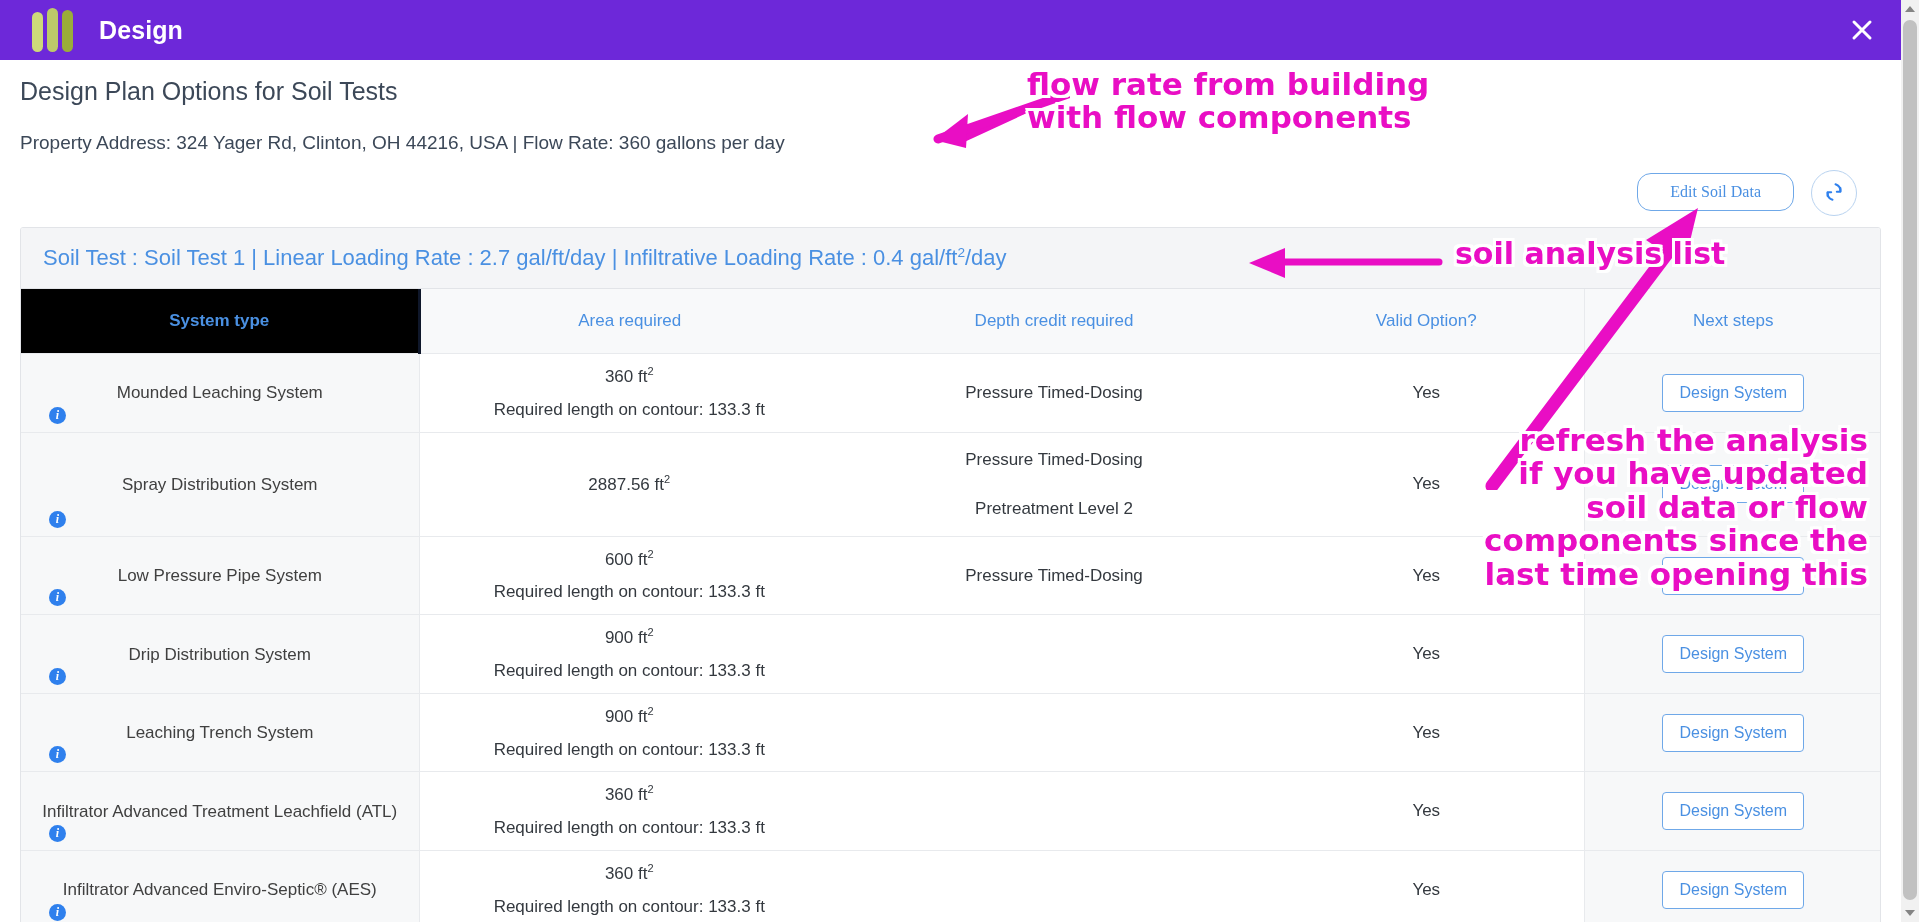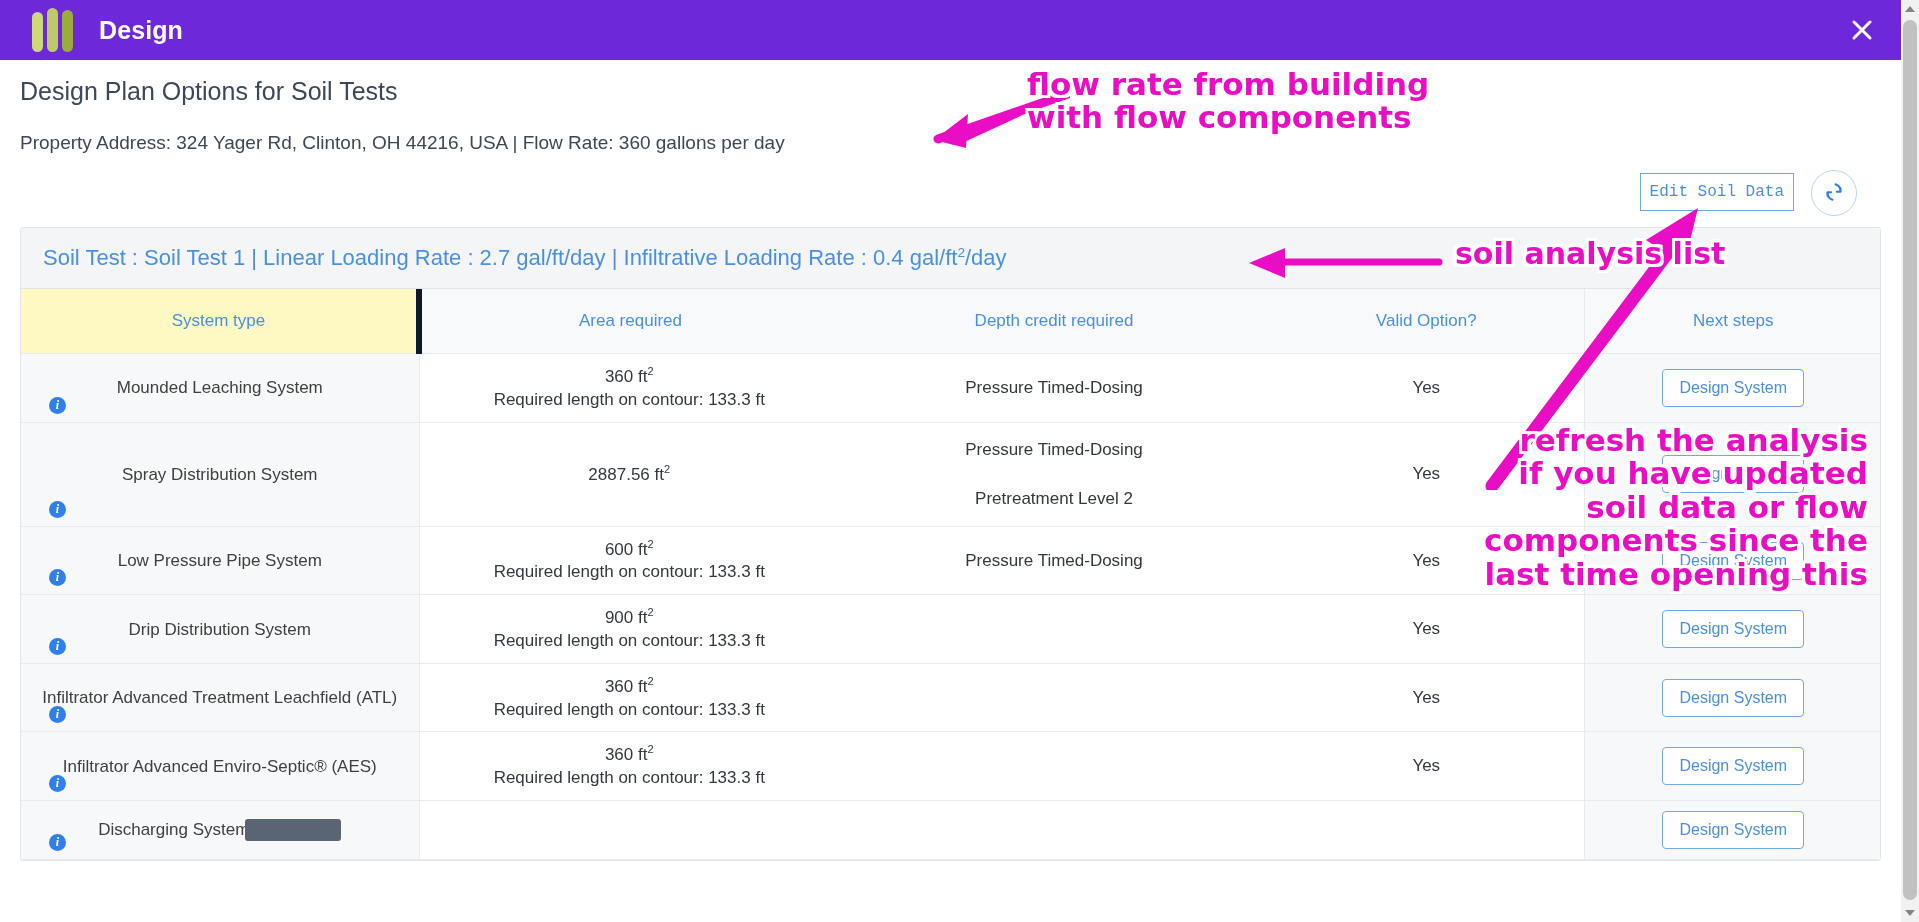--- a/index.html
+++ b/index.html
@@ -83,26 +83,26 @@
     font-size: 19px;
     color: #3c4858;
     white-space: nowrap;
   }
 
   
   .edit-soil-btn {
     position: absolute;
     right: 107px; top: 113px;
     border: 1px solid #6fa8e8;
-    border-radius: 0;
+    border-radius: 14px;
     background: #fff;
     color: #4a90e2;
     font-size: 16px;
-    font-family: Liberation Mono, monospace;
-    padding: 9px 9px;
+    font-family: Liberation Serif, serif;
+    padding: 9px 32px;
     cursor: pointer;
     white-space: nowrap;
   }
   .refresh-btn {
     position: absolute;
     right: 44px; top: 110px;
     width: 46px; height: 46px;
     border-radius: 50%;
     border: 1px solid #b9d3f0;
     background: #fff;
@@ -138,21 +138,21 @@
   }
   table.options th {
     font-weight: 400;
     color: #4a90e2;
     font-size: 17px;
     padding: 22px 6px;
     text-align: center;
     background: #f8f9fa;
     border-bottom: 1px solid #e8eaed;
   }
-  table.options th.c-sys { width: 398px; background: #fef9c3; border-right: 6px solid #0f172a; }
+  table.options th.c-sys { width: 398px; background: #000000; border-right: 3px solid #0f172a; font-weight: bold; }
   table.options th.c-area { width: 420px; }
   table.options th.c-depth { width: 430px; }
   table.options th.c-valid { width: 315px; }
   table.options th.c-next { width: 298px; border-left: 1px solid #e8eaed; }
 
   table.options td {
     border-bottom: 1px solid #e8eaed;
     font-size: 17px;
     color: #34393f;
     text-align: center;
@@ -187,21 +187,21 @@
     font-size: 12px;
     font-weight: bold;
     font-style: italic;
     line-height: 17px;
     text-align: center;
     cursor: pointer;
     font-family: "Liberation Serif", serif;
   }
   .area-main { display:block; line-height: 1.35; }
   .area-main sup { font-size: .65em; vertical-align: super; }
-  .area-sub { display:block; line-height: 1.35; }
+  .area-sub { display:block; line-height: 1.35; margin-top: 10px; }
 
   .depth-dual > div { padding: 7px 0; }
   .depth-dual > div:first-child { padding-bottom: 22px; }
 
   .design-btn {
     border: 1px solid #6fa8e8;
     border-radius: 4px;
     background: #fff;
     color: #4a90e2;
     font-size: 16px;
@@ -389,20 +389,33 @@
               <td>
                 <span class="area-main"><span>900 ft</span><sup>2</sup></span>
                 <span class="area-sub">Required length on contour: 133.3 ft</span>
               </td>
               <td></td>
               <td>Yes</td>
               <td class="next-cell"><button class="design-btn">Design System</button></td>
             </tr>
             <tr>
               <td class="sys-cell">
+                <a class="sys-link">Leaching Trench System</a>
+                <span class="info-icon">i</span>
+              </td>
+              <td>
+                <span class="area-main"><span>900 ft</span><sup>2</sup></span>
+                <span class="area-sub">Required length on contour: 133.3 ft</span>
+              </td>
+              <td></td>
+              <td>Yes</td>
+              <td class="next-cell"><button class="design-btn">Design System</button></td>
+            </tr>
+            <tr>
+              <td class="sys-cell">
                 <a class="sys-link">Infiltrator Advanced Treatment Leachfield (ATL)</a>
                 <span class="info-icon">i</span>
               </td>
               <td>
                 <span class="area-main"><span>360 ft</span><sup>2</sup></span>
                 <span class="area-sub">Required length on contour: 133.3 ft</span>
               </td>
               <td></td>
               <td>Yes</td>
               <td class="next-cell"><button class="design-btn">Design System</button></td>

